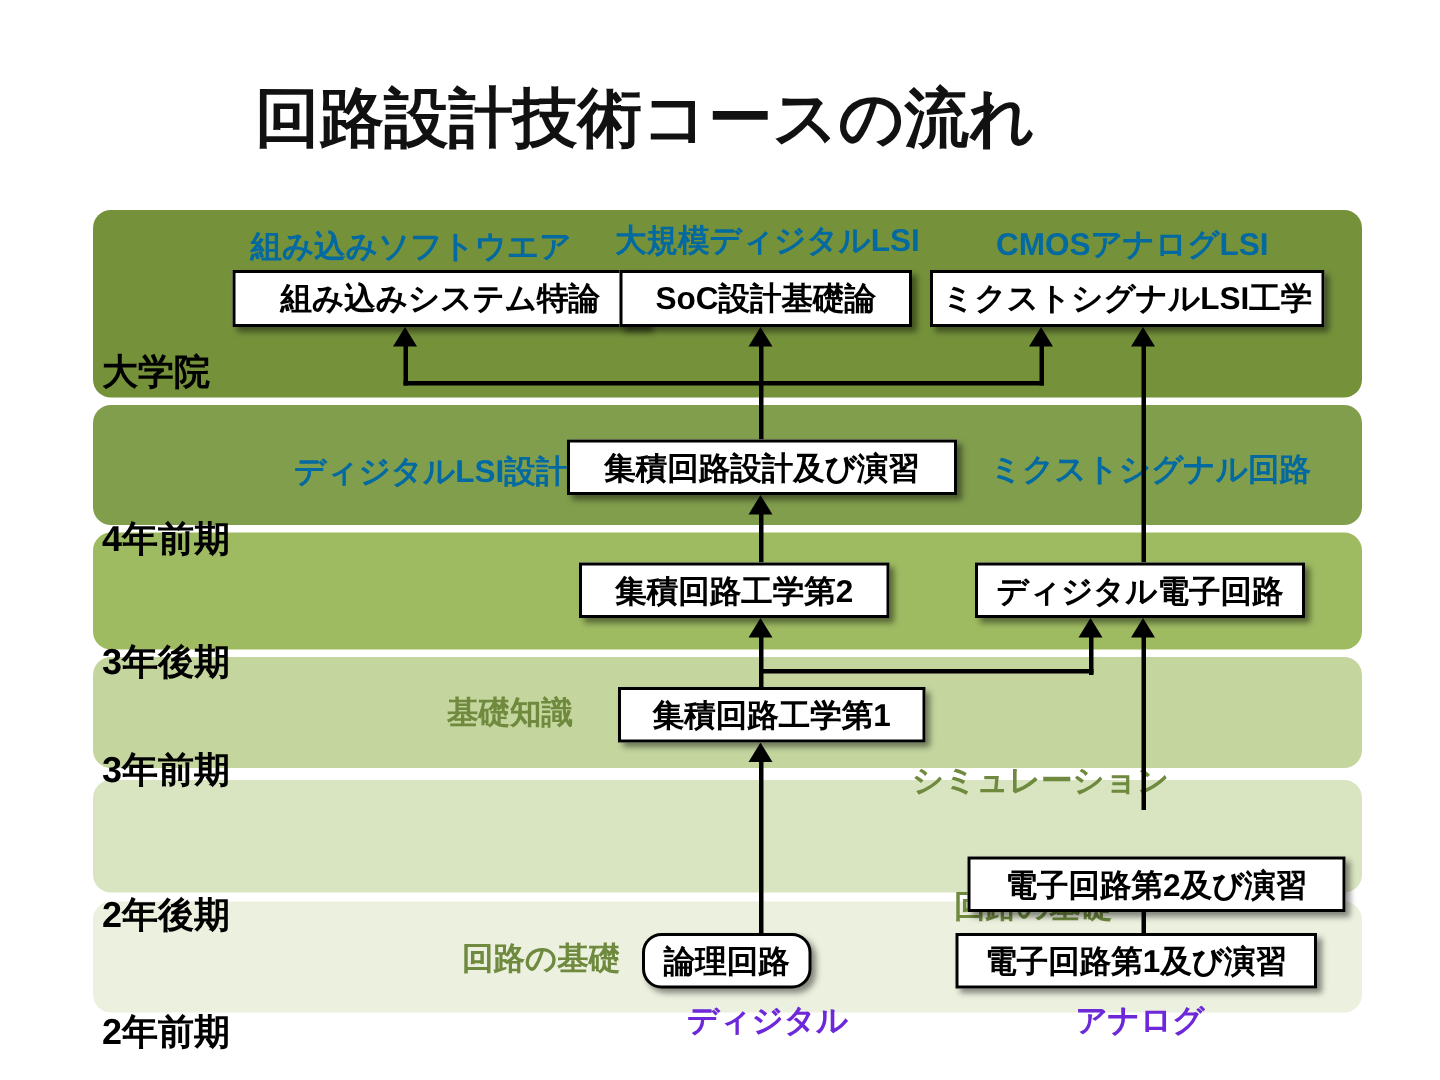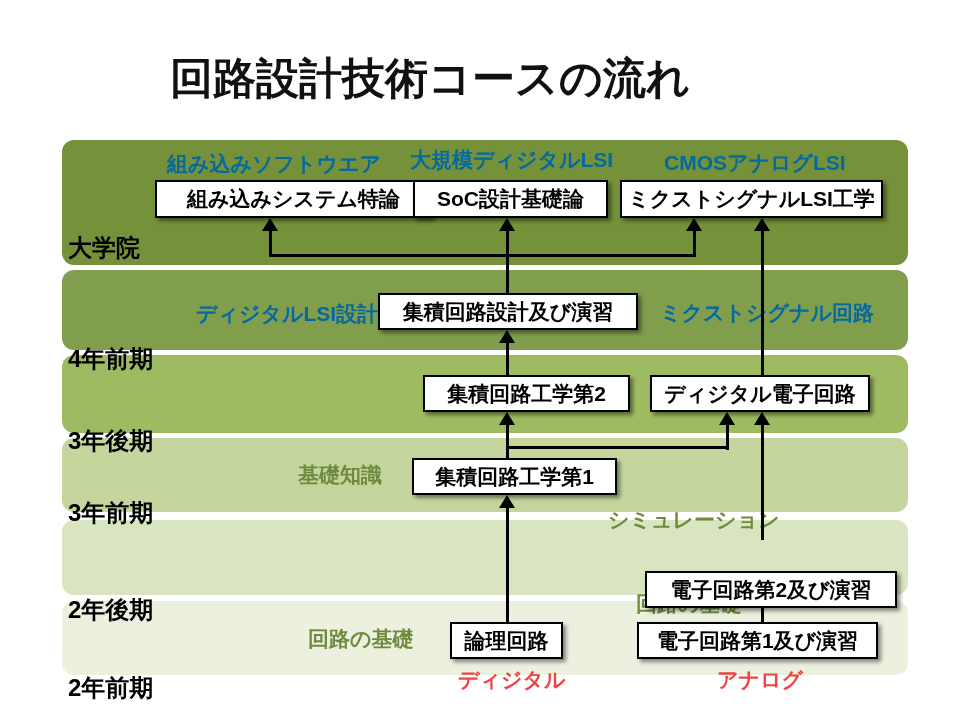--- a/index.html
+++ b/index.html
@@ -19,21 +19,21 @@
   .b5 { top:520px; height:75px;  background:#d9e4c1; }
   .b6 { top:601px; height:74px;  background:#ecf1df; }
 
   .rowlabel {
     position:absolute; left:68px; font-size:24px; font-weight:bold;
     color:#000; white-space:nowrap;margin-top:48px;
   }
   .cat { position:absolute; font-size:21px; font-weight:bold; white-space:nowrap; }
   .cat-light { color:#0369a1; }
   .cat-dark  { color:#6f8a3e; }
-  .cat-green { color:#ef4444; }
+  .cat-green { color:#6d28d9; }
 
   .course {
     position:absolute; background:#ffffff; border:2px solid #000;
     box-shadow:3px 3px 4px rgba(0,0,0,0.45);
     display:flex; align-items:center; justify-content:center;
     font-size:21px; font-weight:bold; color:#000; white-space:nowrap;
     box-sizing:border-box;
   }
   .vline { position:absolute; width:3px; background:#000; }
   .hline { position:absolute; height:3px; background:#000; }
@@ -97,20 +97,20 @@
   <div class="arrow" style="left:499px; top:412px;"></div>
   <div class="arrow" style="left:719px; top:412px;"></div>
   <div class="arrow" style="left:754px; top:412px;"></div>
   <div class="arrow" style="left:499px; top:495px;"></div>
   <div class="arrow" style="left:754px; top:577px;"></div>
 
   <div class="course" style="left:155px; top:180px; width:277px; height:38px;">組み込みシステム特論</div>
   <div class="course" style="left:413px; top:180px; width:195px; height:38px;">SoC設計基礎論</div>
   <div class="course" style="left:620px; top:180px; width:263px; height:38px;">ミクストシグナルLSI工学</div>
   <div class="course" style="left:378px; top:293px; width:260px; height:37px;">集積回路設計及び演習</div>
-  <div class="course" style="left:423px; top:375px; width:207px; height:37px;">集積回路工学第2</div>
+  <div class="course" style="left:386px; top:375px; width:207px; height:37px;">集積回路工学第2</div>
   <div class="course" style="left:650px; top:375px; width:220px; height:37px;">ディジタル電子回路</div>
   <div class="course" style="left:412px; top:458px; width:205px; height:37px;">集積回路工学第1</div>
   <div class="course" style="left:645px; top:540px; width:252px; height:37px;margin-top:31px;">電子回路第2及び演習</div>
-  <div class="course" style="left:450px; top:622px; width:113px; height:37px;">論理回路</div>
+  <div class="course" style="left:428px; top:622px; width:113px; height:37px;border-radius:13px;">論理回路</div>
   <div class="course" style="left:637px; top:622px; width:241px; height:37px;">電子回路第1及び演習</div>
 
 </div>
 
 </body></html>

